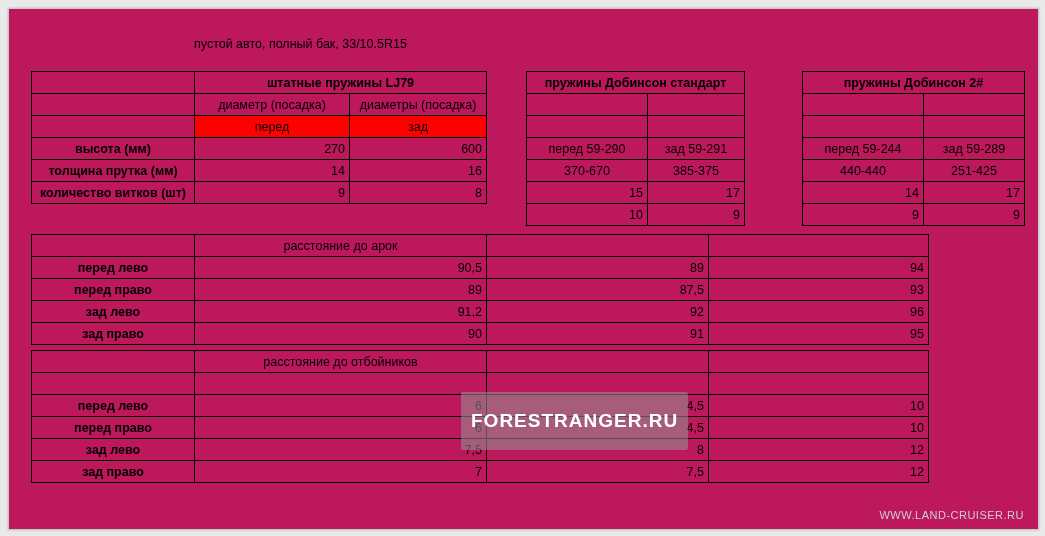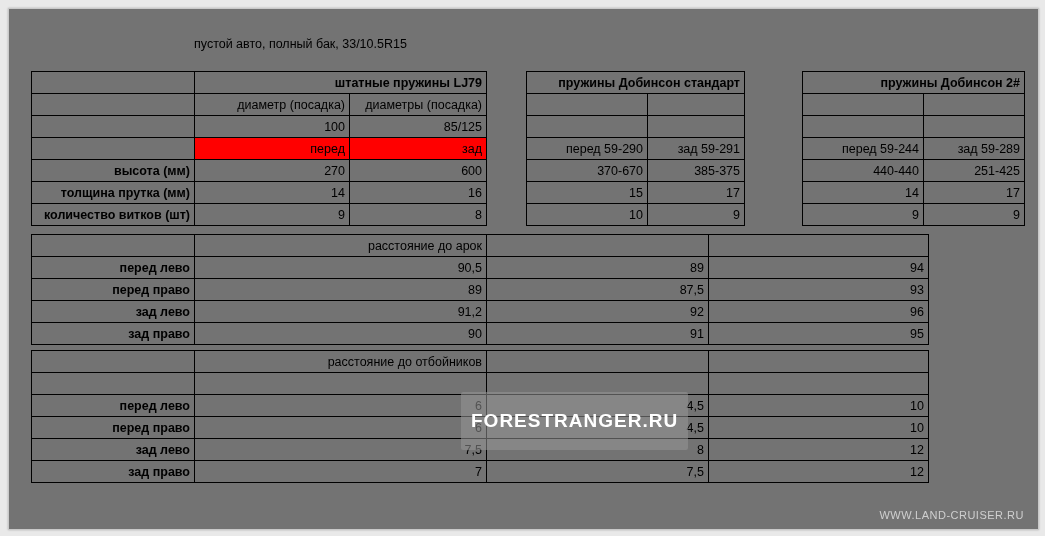--- a/index.html
+++ b/index.html
@@ -13,21 +13,21 @@
     font-family: "Liberation Sans", sans-serif;
     position: relative;
     overflow: hidden;
   }
   #sheet {
     position: absolute;
     left: 8px;
     top: 8px;
     width: 1029px;
     height: 520px;
-    background: #737373;
+    background: #be185d;
     border: 1px solid #c9c9c9;
     box-shadow: 0 0 2px rgba(0,0,0,0.25);
     overflow: hidden;
   }
   .title {
     position: absolute;
     left: 185px;
     top: 28px;
     font-size: 12.5px;
     color: #000;
@@ -42,21 +42,21 @@
   td {
     border: 1px solid #000;
     height: 21px;
     padding: 0 4px;
     vertical-align: middle;
     white-space: nowrap;
     overflow: hidden;
   }
   .b { font-weight: bold; }
   .r { text-align: right; }
-  .l { text-align: right; }
+  .l { text-align: center; }
   .red { background: #ff0000; font-weight: normal; }
 
   
   .blk1a { position: absolute; left: 22px;  top: 62px; }
   .blk1b { position: absolute; left: 517px; top: 62px; }
   .blk1c { position: absolute; left: 793px; top: 62px; border-radius: 23px; }
 
   .blk2 { position: absolute; left: 22px; top: 225px; }
   .blk3 { position: absolute; left: 22px; top: 341px; }
 
@@ -103,25 +103,20 @@
         <td></td>
         <td class="b l" colspan="2">штатные пружины LJ79</td>
       </tr>
       <tr>
         <td></td>
         <td class="l">диаметр (посадка)</td>
         <td class="l">диаметры (посадка)</td>
       </tr>
       <tr>
         <td></td>
-        <td class="r">100</td>
-        <td class="l">85/125</td>
-      </tr>
-      <tr>
-        <td></td>
         <td class="red l">перед</td>
         <td class="red l">зад</td>
       </tr>
       <tr>
         <td class="b l">высота (мм)</td>
         <td class="r">270</td>
         <td class="r">600</td>
       </tr>
       <tr>
         <td class="b l">толщина прутка (мм)</td>

